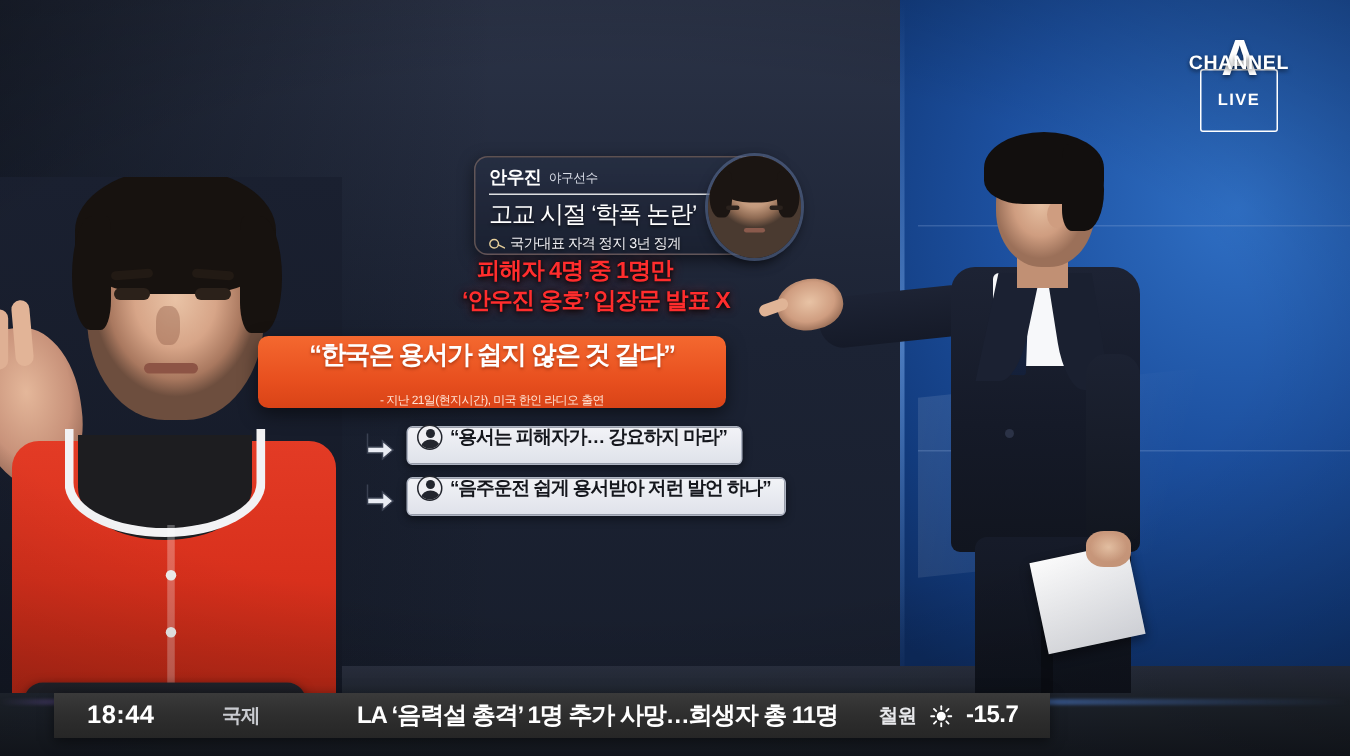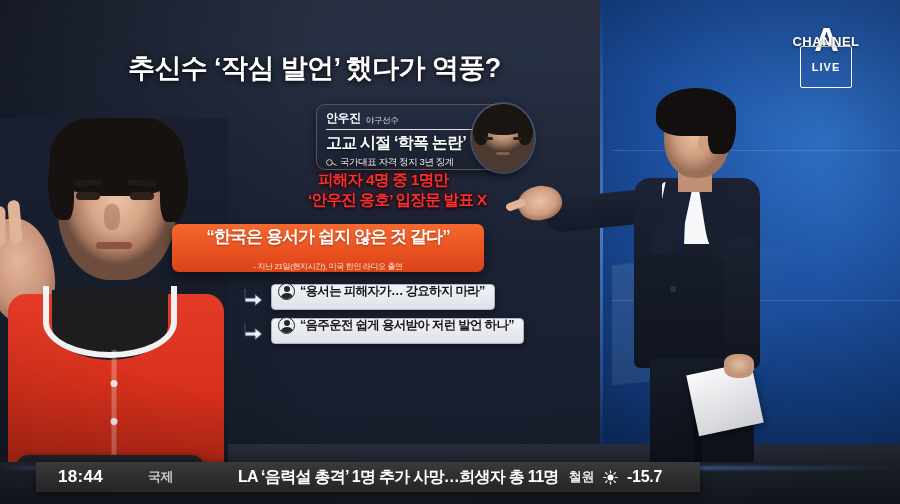--- a/index.html
+++ b/index.html
@@ -87,28 +87,28 @@
   
   .infobox{
     position:absolute; left:316px; top:104px; width:200px; height:66px;
     background:linear-gradient(180deg,rgba(38,46,66,.93),rgba(26,32,48,.95));
     border:1px solid rgba(150,120,110,.55);
     border-radius:9px;
     box-shadow:0 3px 10px rgba(0,0,0,.5);
     padding:5px 9px 4px 9px;
   }
   .ib-name-row{
-    display:flex; align-items:flex-end; gap:5px;
+    display:flex; align-items:center; gap:5px;
     border-bottom:1.5px solid rgba(255,255,255,.85);
     padding-bottom:2px;
   }
   .ib-name{ font-size:12px; font-weight:bold; color:#fff; letter-spacing:-.4px; }
   .ib-role{ font-size:8.5px; color:#d8dce6; letter-spacing:-.3px; }
   .ib-title{
-    font-size:16px; font-weight:bold; color:#fff; letter-spacing:-.8px;
+    font-size:16px; font-weight:normal; color:#fff; letter-spacing:-.8px;
     margin-top:3px; white-space:nowrap;
     text-shadow:0 1px 2px rgba(0,0,0,.6);
   }
   .ib-sub-row{ display:flex; align-items:center; gap:3px; margin-top:2px; }
   .ib-mic{
     width:11px; height:9px; flex:0 0 auto; opacity:.95;
   }
   .ib-sub{
     font-size:9.5px; color:#f0f0f4; letter-spacing:-.4px; white-space:nowrap;
     text-shadow:0 1px 2px rgba(0,0,0,.7);
@@ -388,21 +388,21 @@
   }
   .tk-cat{
     font-size:13px; font-weight:bold; color:#c9cbd0; letter-spacing:-.4px;
     width:90px;
   }
   .tk-headline{
     flex:1; font-size:16px; font-weight:bold; color:#ffffff; letter-spacing:-.7px;
     white-space:nowrap; overflow:hidden;
   }
   .tk-weather{
-    display:flex; align-items:center; gap:9px; padding-right:38px;
+    display:flex; align-items:center; gap:9px; padding-right:21px;
   }
   .tk-region{ font-size:13px; font-weight:bold; color:#e8e9ec; letter-spacing:-.4px; }
   .tk-sun{ width:15px; height:15px; }
   .tk-temp{ font-size:16px; font-weight:bold; color:#fff; letter-spacing:-.3px; }
 </style>
 </head>
 <body>
 
 <div id="stage">
 
@@ -464,21 +464,20 @@
   <div class="bg-vignette"></div>
 
   <div class="logo">
     <div class="logo-main">
       <span class="logo-a">A</span>
       <span class="logo-word">CHANNEL</span>
     </div>
     <div class="logo-live">LIVE</div>
   </div>
 
-  <div class="headline">추신수 ‘작심 발언’ 했다가 역풍?</div>
 
   <div class="infobox">
     <div class="ib-name-row">
       <span class="ib-name">안우진</span>
       <span class="ib-role">야구선수</span>
     </div>
     <div class="ib-title">고교 시절 ‘학폭 논란’</div>
     <div class="ib-sub-row">
       <svg class="ib-mic" viewBox="0 0 16 12">
         <ellipse cx="5" cy="6" rx="4.2" ry="4.2" fill="none" stroke="#f0d8a0" stroke-width="1.4"></ellipse>

